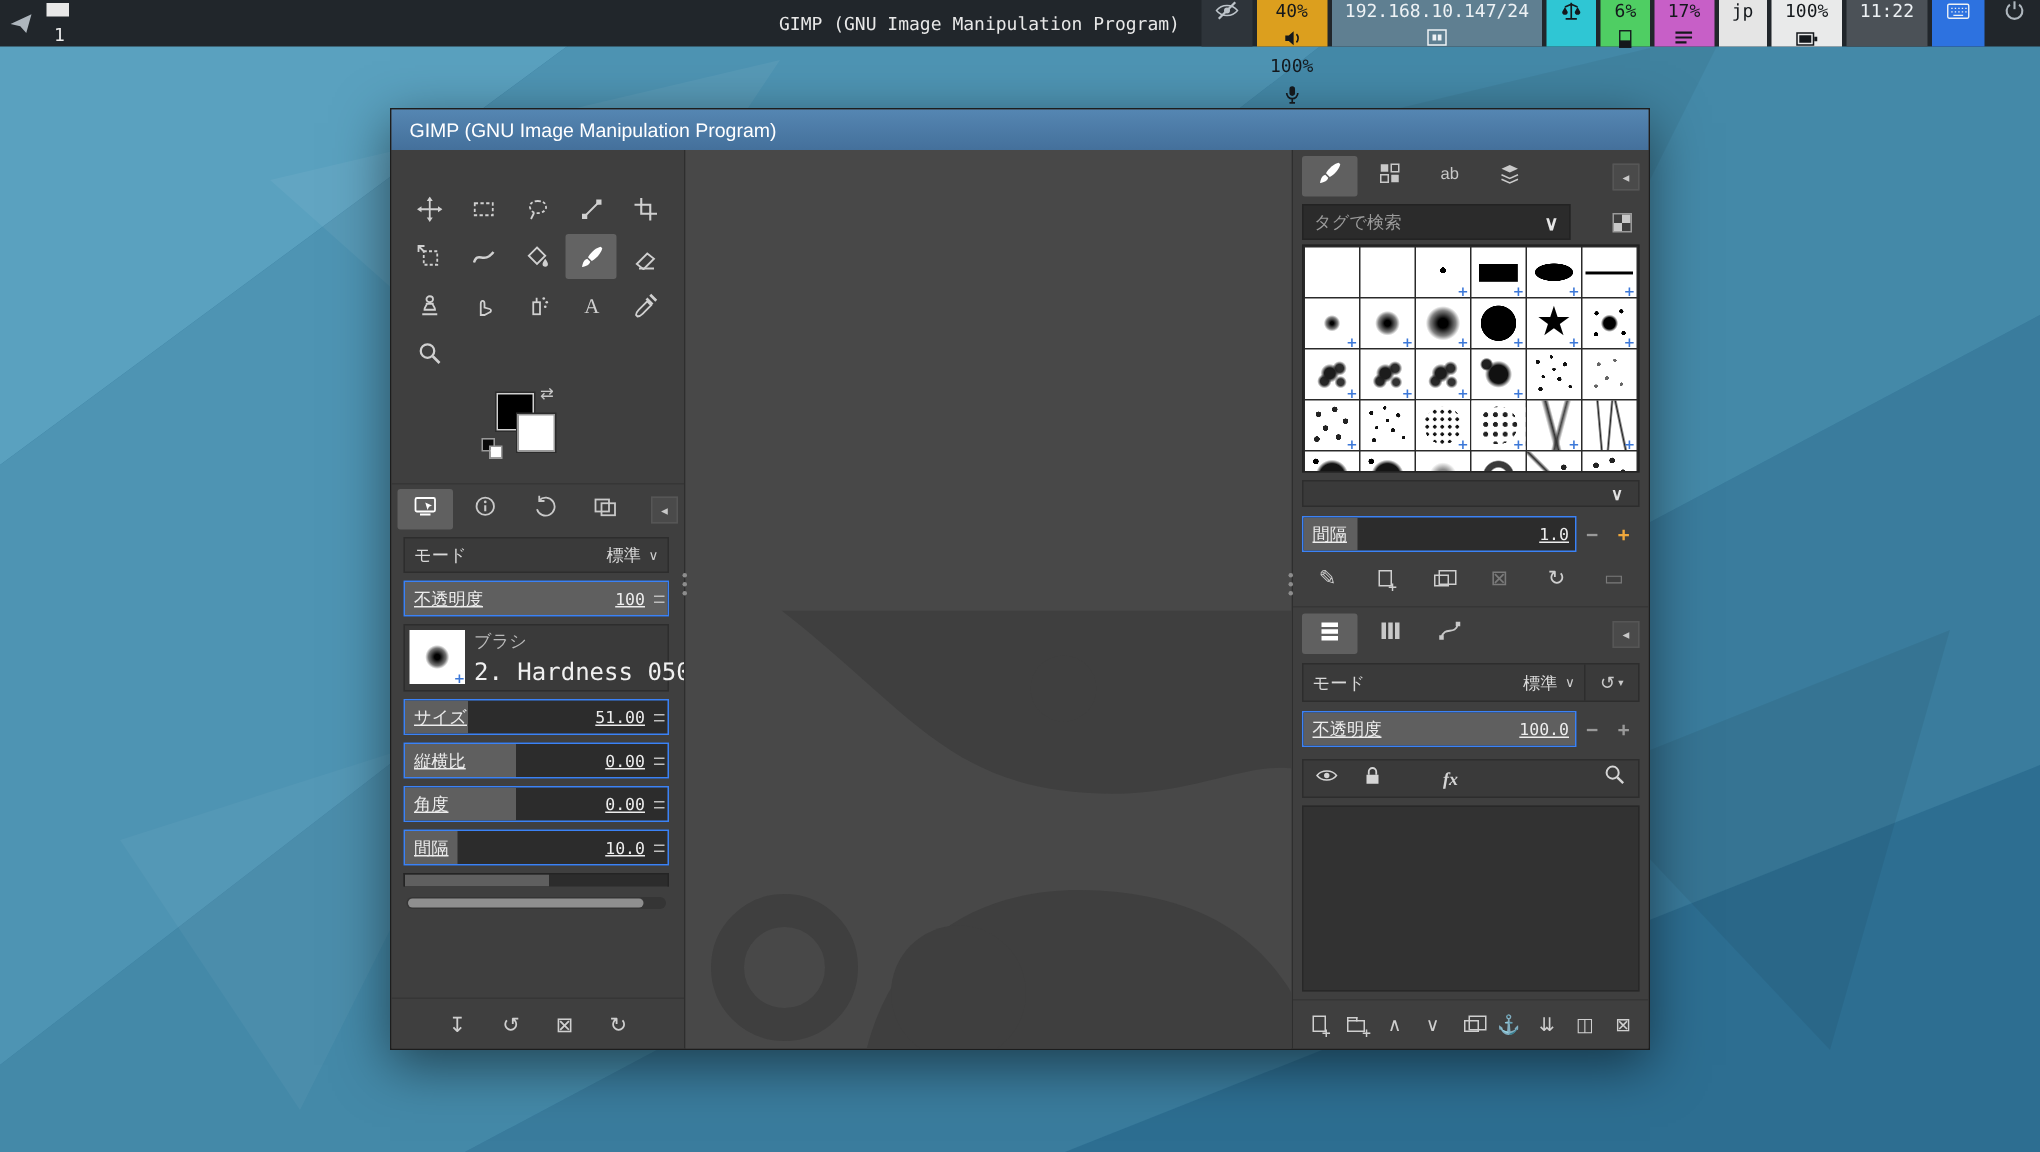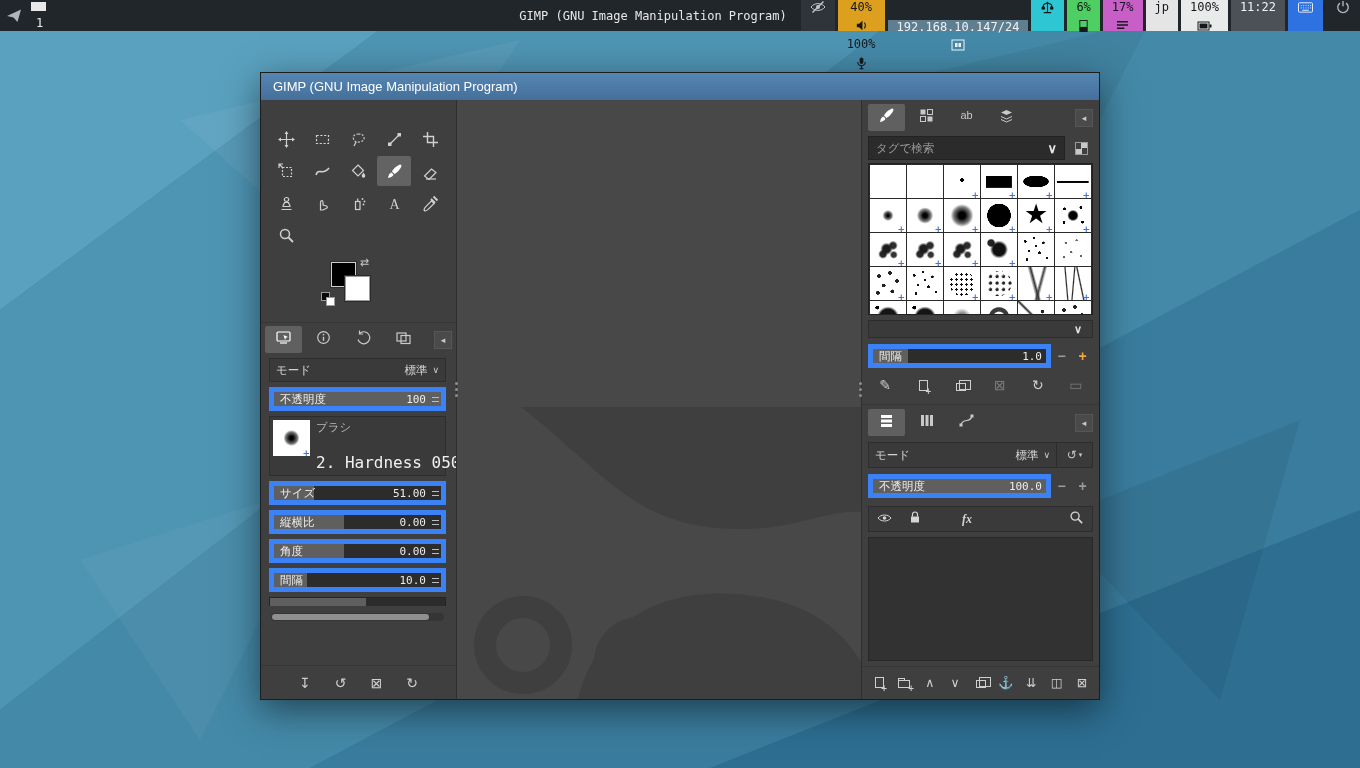--- a/index.html
+++ b/index.html
@@ -56,33 +56,33 @@
 
   .panel-title-row { display:flex; align-items:center; padding:6px 8px 4px; }
   .panel-title { font-size:12px; font-weight:bold; color:#e6e6e6; }
 
   .to-rows { display:flex; flex-direction:column; gap:5px; padding:2px 10px 0 8px; flex:1; min-height:0; overflow:hidden; }
   .mode-row { height:24px; flex:0 0 24px; background:#3a3a3a; border:1px solid #2d2d2d; display:flex; align-items:center;
     padding:0 6px; font-size:11.5px; color:#d8d8d8; }
   .mode-row .mval { margin-left:auto; }
   .chev { font-size:9px; color:#cfcfcf; margin-left:5px; }
 
-  .slider { position:relative; height:24px; flex:0 0 24px; background:#2c2c2c; border:5px solid #3b82f6;
-    display:flex; align-items:center; font-size:11.5px; color:#ececec; overflow:hidden; }
+  .slider { position:relative; height:24px; flex:0 0 24px; background:#2c2c2c; border:1px solid #3b82f6;
+    display:flex; align-items:center; font-size:11.5px; color:#ececec; overflow:hidden;text-decoration:underline; }
   .slider .fill { position:absolute; left:0; top:0; bottom:0; background:#5f5f5f; }
   .slider .slabel { position:relative; padding-left:6px; z-index:1; }
   .slider .svalue { position:relative; margin-left:auto; padding-right:4px; z-index:1; font-family:"DejaVu Sans Mono", monospace; font-size:11px; }
   .spin { position:relative; z-index:1; width:11px; height:100%; display:flex; flex-direction:column; align-items:center; justify-content:center; gap:3px; }
   .spin i { width:7px; height:1px; background:#bdbdbd; }
 
   .brush-box { flex:0 0 44px; background:#3a3a3a; border:1px solid #2d2d2d; display:flex; padding:3px; gap:6px; }
   .bthumb { width:37px; height:36px; background:#fff; position:relative; flex:0 0 37px;
     background-image:radial-gradient(circle 10px at 50% 50%, #000 18%, rgba(0,0,0,.55) 58%, transparent 80%); }
   .bthumb::after { content:"+"; position:absolute; right:0; bottom:-2px; color:#3c78d8; font:bold 9px "DejaVu Sans", sans-serif; }
-  .bmeta { display:flex; flex-direction:column; justify-content:center; gap:18px; min-width:0; }
+  .bmeta { display:flex; flex-direction:column; justify-content:center; gap:3px; min-width:0; }
   .blabel { color:#b9b9b9; font-size:11.5px; }
   .bname { color:#f0f0f0; font-size:16px; font-family:"DejaVu Sans Mono", monospace; white-space:nowrap; }
 
   .partial { flex:0 0 9px; background:#2c2c2c; border:1px solid #242424; border-bottom:none; position:relative; overflow:hidden; }
   .partial .pfill { position:absolute; left:0; top:0; bottom:0; width:55%; background:#5f5f5f; }
   .hscroll { flex:0 0 8px; margin:2px 2px 0; background:#353535; border-radius:4px; position:relative; }
   .hscroll .thumb { position:absolute; left:1px; top:1px; bottom:1px; width:91%; background:#8f8f8f; border-radius:3px; }
 
   .to-buttons { flex:0 0 34px; display:flex; align-items:center; justify-content:space-around; padding:0 26px; border-top:1px solid #363636; margin-top:4px; }
   .ibtn { min-width:22px; height:24px; display:flex; align-items:center; justify-content:center; color:#cfcfcf; font-size:14px; }
@@ -93,21 +93,21 @@
   .wilber { position:absolute; left:-6px; bottom:-8px; }
 
   
   .vgrip { position:absolute; top:282px; width:5px; height:26px; display:flex; flex-direction:column; align-items:center; gap:3px; z-index:5; }
   .vgrip i { width:3px; height:3px; border-radius:50%; background:#8d8d8d; }
   .vgrip.left { left:193px; } .vgrip.right { right:236px; }
 
   
   .right-dock { width:238px; flex:0 0 238px; background:#3f3f3f; border-left:1px solid #2e2e2e; display:flex; flex-direction:column; }
   .rtabs { display:flex; align-items:center; gap:3px; padding:4px 6px; flex:0 0 34px; }
-  .search-row { display:flex; gap:4px; padding:1px 6px 3px; flex:0 0 28px; align-items:center;justify-content:flex-end; }
+  .search-row { display:flex; gap:22px; padding:1px 6px 3px; flex:0 0 28px; align-items:center;justify-content:flex-end; }
   .search-box { flex:1; height:24px; background:#2b2b2b; border:1px solid #232323; display:flex; align-items:center;
     padding:0 7px; color:#9b9b9b; font-size:11.5px; }
   .search-box .bigchev { margin-left:auto; color:#e6e6e6; font-size:13px; font-weight:bold; }
   .side-btn { width:24px; height:24px; display:flex; align-items:center; justify-content:center; }
   .icon-grid4 { width:11px; height:11px; background:conic-gradient(#c9c9c9 25%, transparent 0 50%, #c9c9c9 0 75%, transparent 0); outline:1px solid #9a9a9a; }
   .tag-label { padding:2px 9px 4px; color:#cfcfcf; font-size:12px; flex:0 0 20px; }
 
   .brush-grid { margin:0 6px; background:#2a2a2a; border:1px solid #222; display:grid; grid-template-columns:repeat(6,1fr);
     grid-auto-rows:33px; gap:1px; padding:1px; height:152px; flex:0 0 152px; overflow:hidden; }
   .bcell { background:#fff; position:relative; }
@@ -215,21 +215,21 @@
             </svg>
         </span>
         <span>100%</span>
         <span>
           <svg width="13" height="14" viewBox="0 0 14 14">
               <rect x="5" y="1" width="4" height="7" rx="2" fill="currentColor"></rect>
               <path d="M3 6a4 4 0 0 0 8 0M7 10v3M5 13h4" fill="none" stroke="currentColor" stroke-width="1.2"></path>
             </svg>
         </span>
       </div>
-      <div class="seg seg-light-text" style="background: rgb(95, 127, 145); margin-top: 20px;">
+      <div class="seg seg-light-text" style="background: rgb(95, 127, 145);">
         <span>192.168.10.147/24</span>
         <span>
           <svg width="14" height="12" viewBox="0 0 14 12">
               <rect x="1" y="1" width="12" height="10" fill="none" stroke="currentColor"></rect>
               <path d="M4 4h2.5v4H4zM7.5 4H10v4H7.5z" fill="currentColor"></path>
             </svg>
         </span>
       </div>
       <div class="seg seg-dark-text" style="background: rgb(47, 198, 212);">
         <span>

